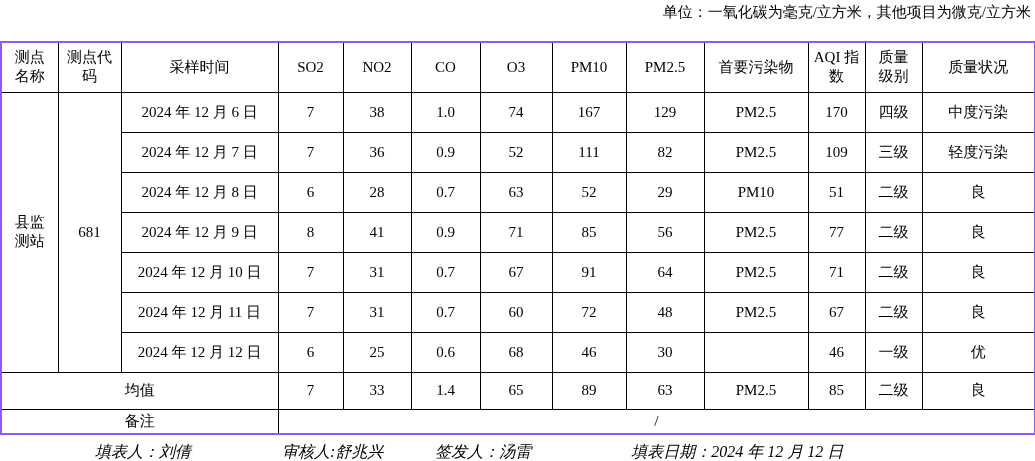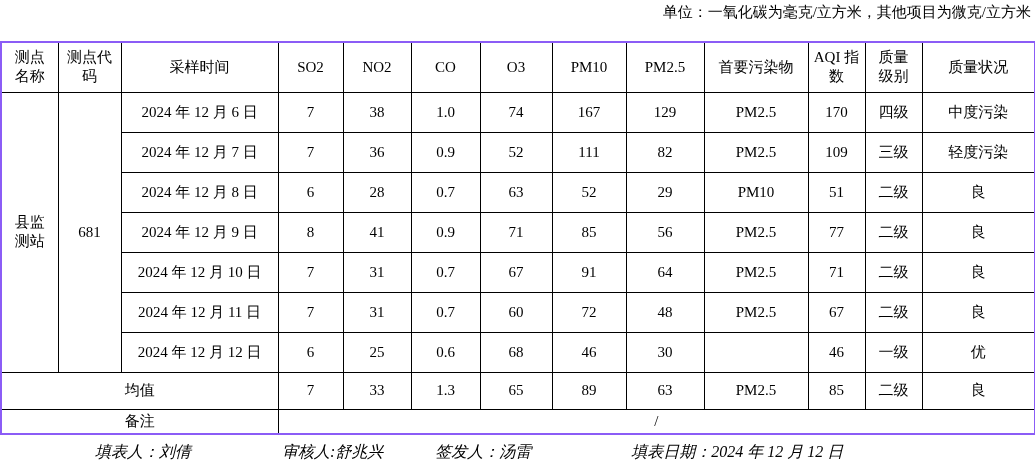--- a/index.html
+++ b/index.html
@@ -192,21 +192,21 @@
         <td></td>
         <td>46</td>
         <td>一级</td>
         <td>优</td>
       </tr>
 
       <tr class="mean">
         <td colspan="3">均值</td>
         <td>7</td>
         <td>33</td>
-        <td>1.3</td>
+        <td>1.4</td>
         <td>65</td>
         <td>89</td>
         <td>63</td>
         <td>PM2.5</td>
         <td>85</td>
         <td>二级</td>
         <td>良</td>
       </tr>
 
       <tr class="remark">

